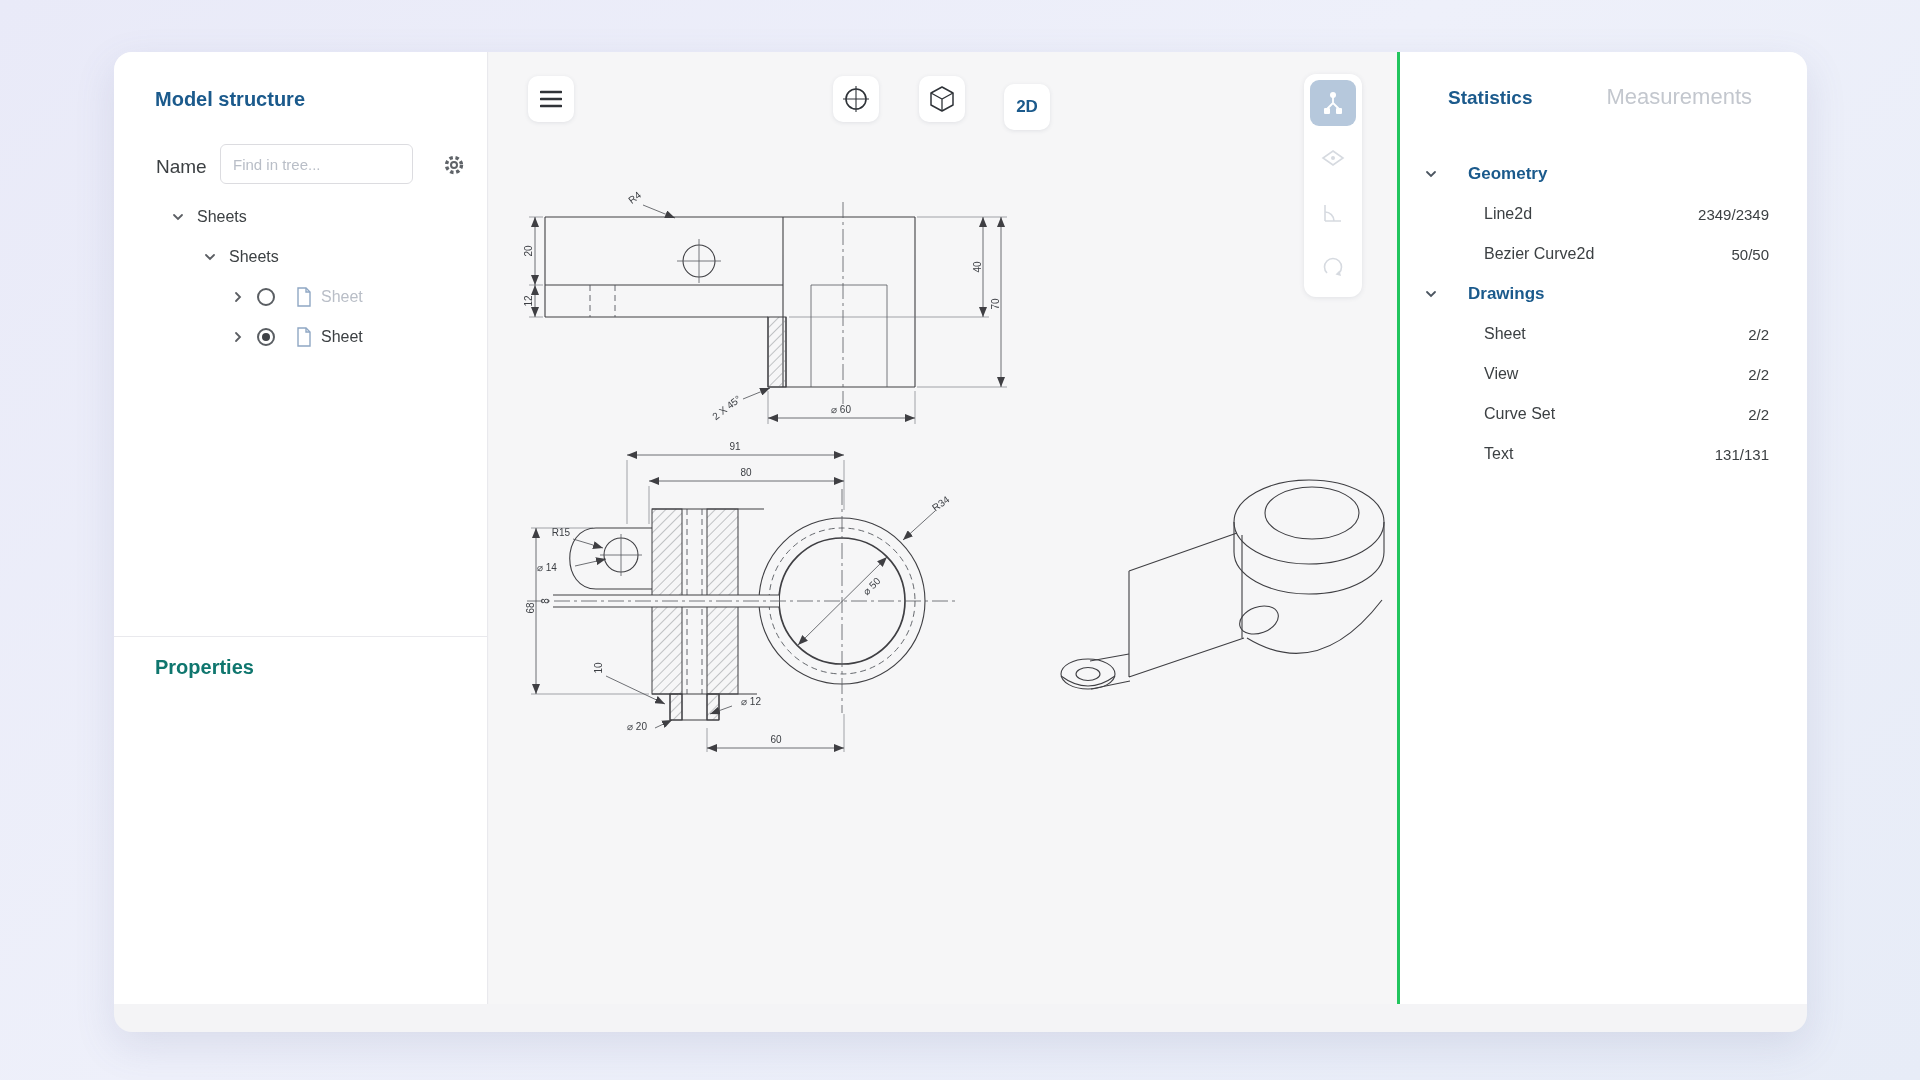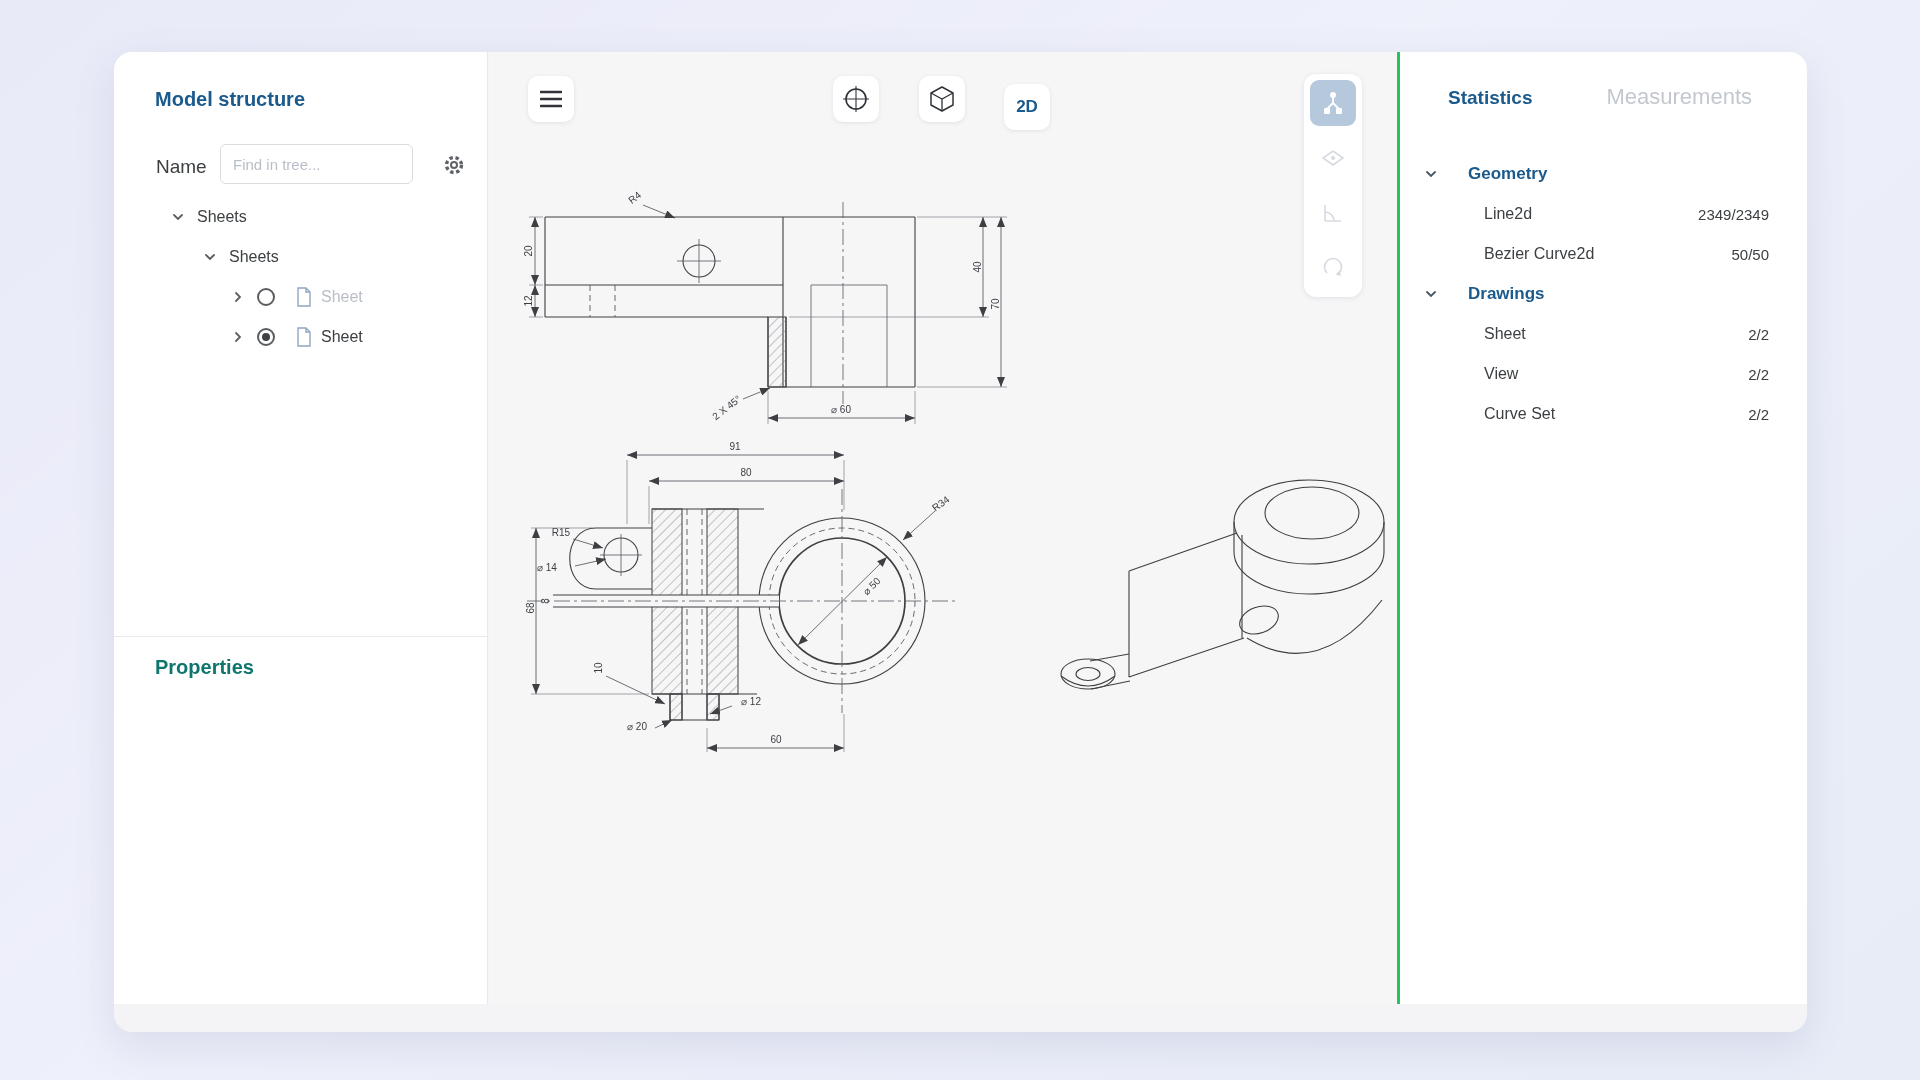--- a/index.html
+++ b/index.html
@@ -331,15 +331,19 @@
         <span class="stat-val">2/2</span>
       </div>
       <div class="sec-row stat-row">
         <span>View</span>
         <span class="stat-val">2/2</span>
       </div>
       <div class="sec-row stat-row">
         <span>Curve Set</span>
         <span class="stat-val">2/2</span>
       </div>
+      <div class="sec-row stat-row">
+        <span>Text</span>
+        <span class="stat-val">131/131</span>
+      </div>
     </div>
   </aside>
 </div>
 
 </body></html>

